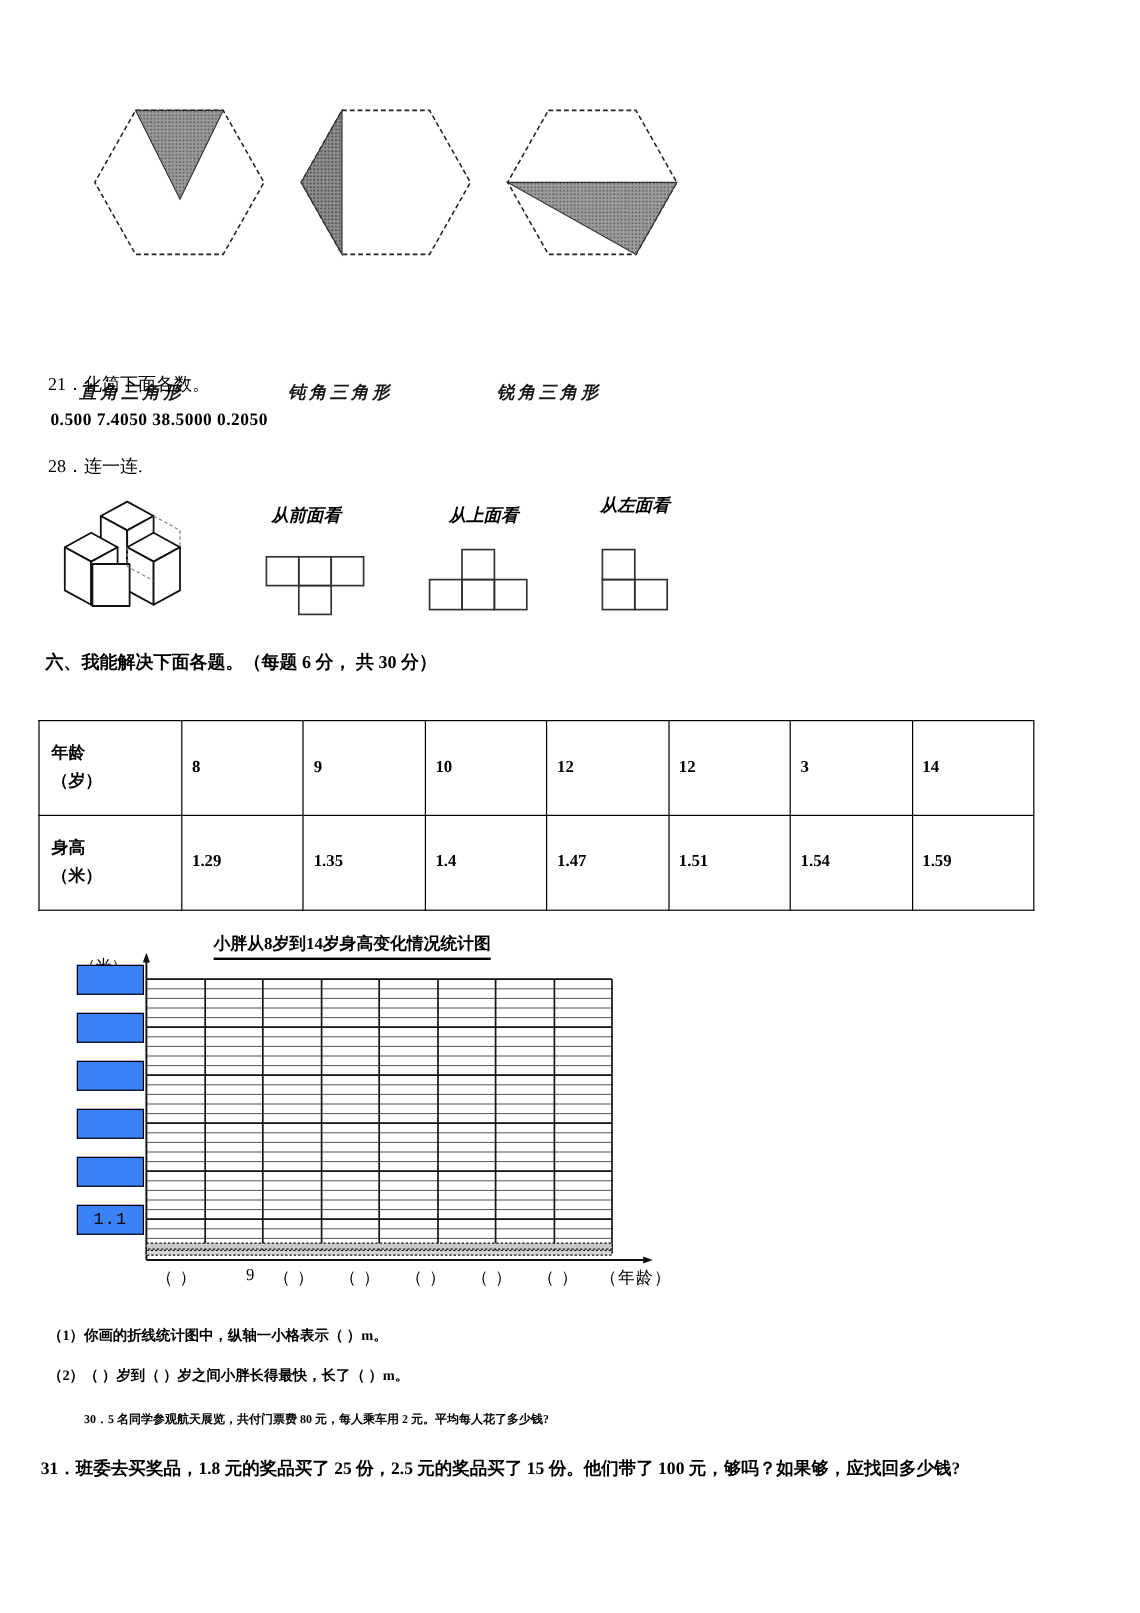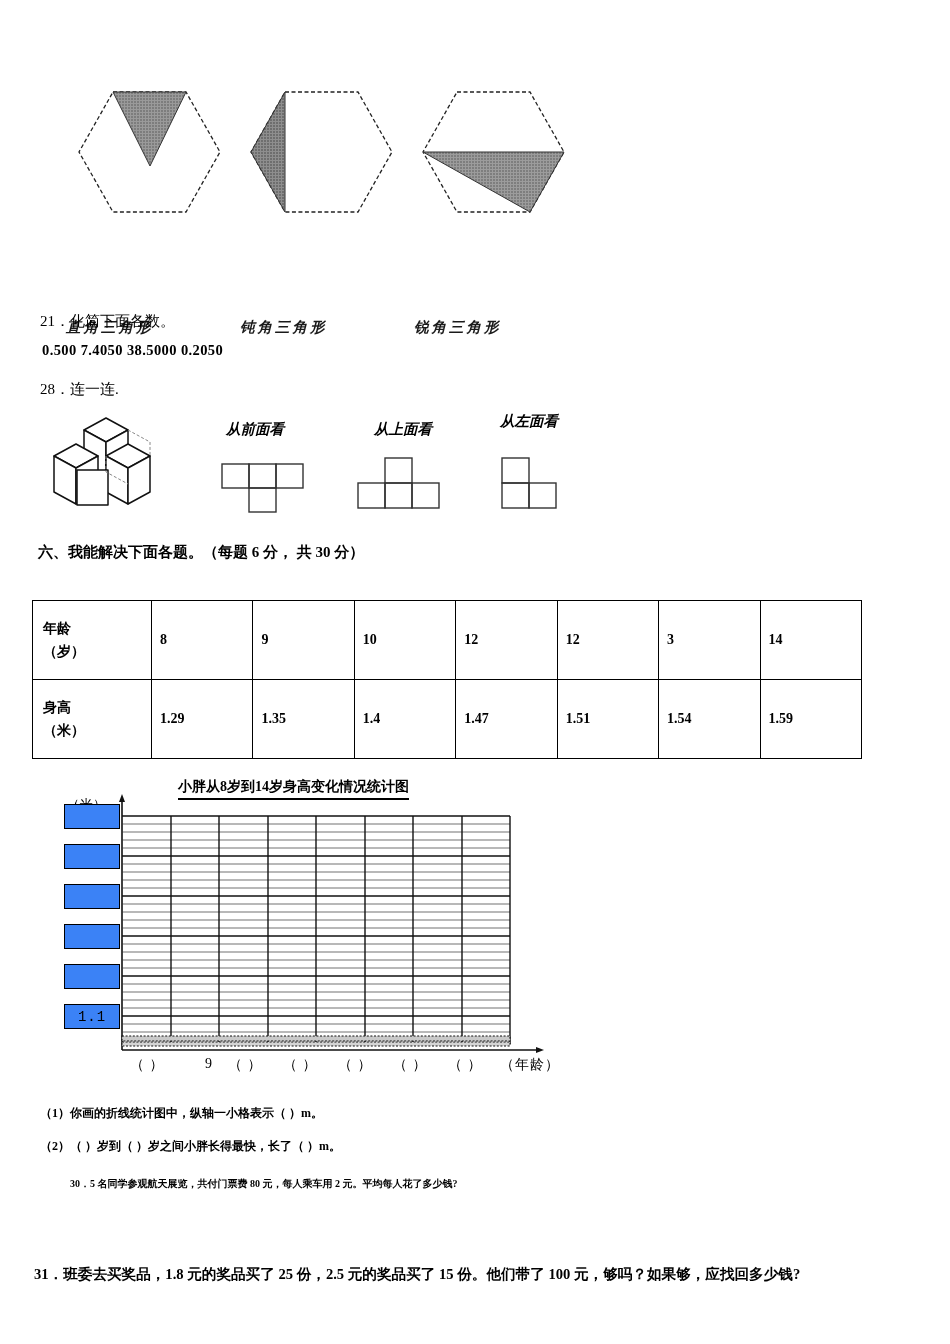--- a/index.html
+++ b/index.html
@@ -350,17 +350,17 @@
     <div class="xlab" style="left:462px; top:278px;">（年龄）</div>
   </div>
 
   <div class="sub-q" style="left:40px; top:1105px;">（1）你画的折线统计图中，纵轴一小格表示（    ）m。</div>
   <div class="sub-q" style="left:40px; top:1138px;">（2）（    ）岁到（    ）岁之间小胖长得最快，长了（    ）m。</div>
 
   <div class="qtext qbold" style="left:34px; top:1176px; font-size:10px;margin-left:36px;">
     <span>30．</span><span>5 名同学参观航天展览，共付门票费 80 元，每人乘车用 2 元。平均每人花了多少钱?</span>
   </div>
 
-  <div class="qtext qbold" style="left:34px; top:1264px; font-size:14.6px;">
+  <div class="qtext qbold" style="left:34px; top:1214px; font-size:14.6px;">
     <span>31．</span><span>班委去买奖品，1.8 元的奖品买了 25 份，2.5 元的奖品买了 15 份。他们带了 100 元，够吗？如果够，应找回多少钱?</span>
   </div>
 
 </div>
 
 </body></html>

